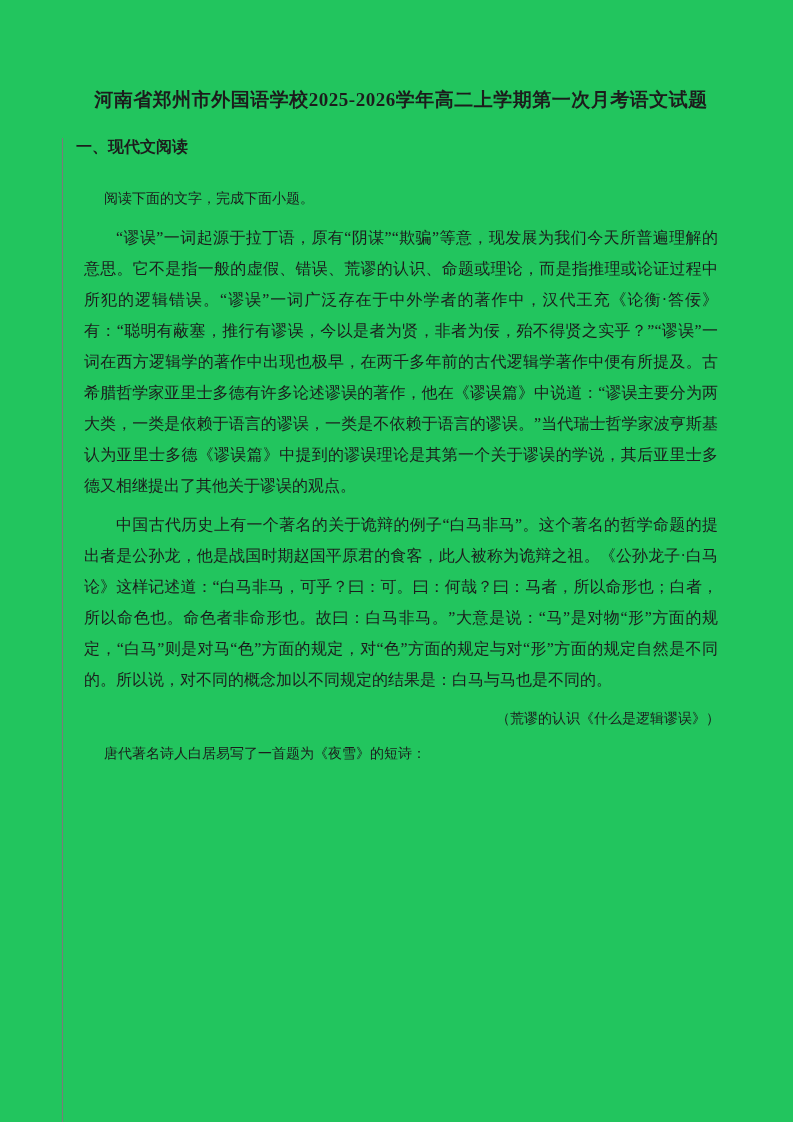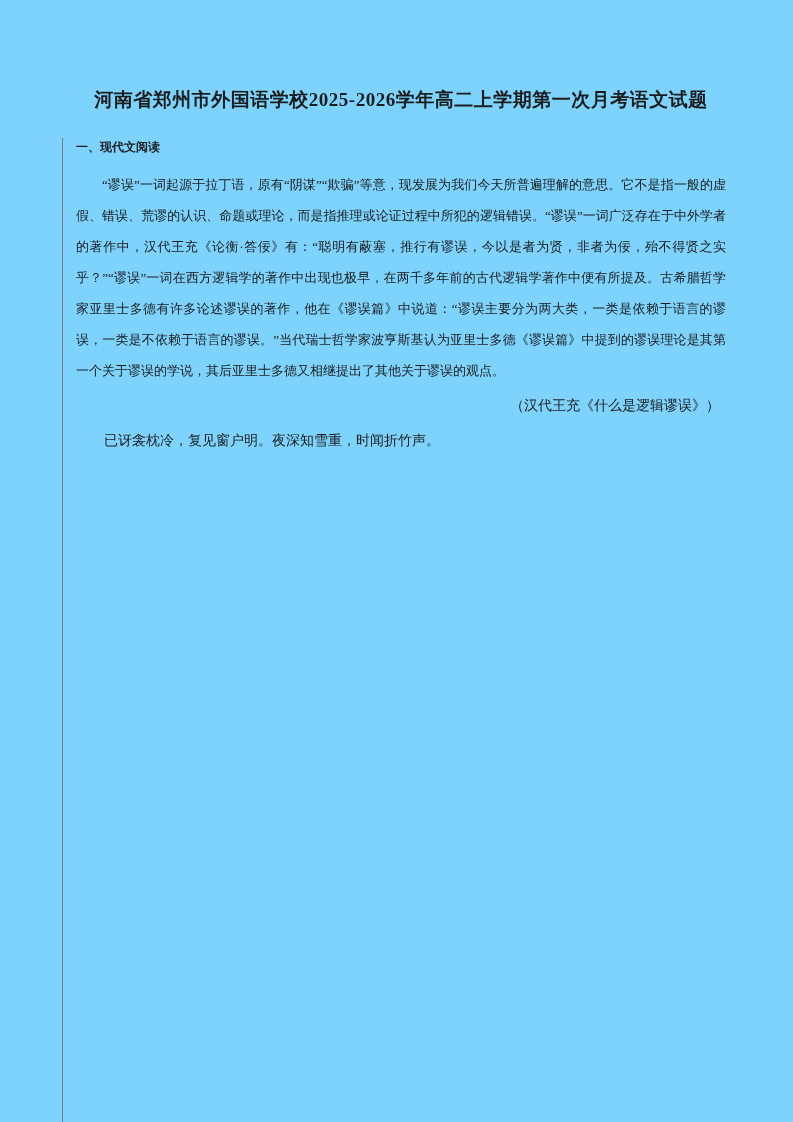--- a/index.html
+++ b/index.html
@@ -11,21 +11,21 @@
     width: 793px;
     height: 1122px;
     position: relative;
     font-family: "Liberation Serif", "DejaVu Serif", serif;
     color: #1c1c1c;
     overflow: hidden;
   }
   .page {
     position: absolute;
     inset: 0;
-    background: #7dd3fc;
+    background: #22c55e;
   }
   .left-rule {
     position: absolute;
     left: 62px;
     top: 138px;
     bottom: 0;
     width: 0;
     border-left: 1px solid #7a7a7a;
   }
   .content {
@@ -37,62 +37,64 @@
   .doc-title {
     font-size: 19px;
     font-weight: bold;
     text-align: center;
     margin: 0 0 20px 0;
     line-height: 1.5;
     letter-spacing: 0.5px;
   }
   .section-heading {
     font-weight: bold;
-    font-size: 12px;
+    font-size: 16px;
     line-height: 24px;
-    margin: 0 0 10px 0;
+    margin: 0 0 24px 0;
   }
   .line {
     font-size: 14px;
     line-height: 31px;
     text-indent: 2em;
   }
   p.para {
-    font-size: 13px;
+    font-size: 16px;
     line-height: 31px;
     text-indent: 2em;
     text-align: justify;
     text-justify: inter-ideograph;
-    margin: 0;
+    margin: 8px;
   }
   .attribution {
     font-size: 14px;
     line-height: 31px;
     text-align: right;
     margin: 4px 6px 4px 0;
   }
 </style>
 </head>
 <body>
 
 <div class="page">
   <div class="left-rule"></div>
   <div class="content">
 
     <h1 class="doc-title">河南省郑州市外国语学校2025-2026学年高二上学期第一次月考语文试题</h1>
 
     <div class="section-heading">一、现代文阅读</div>
 
+    <div class="line">阅读下面的文字，完成下面小题。</div>
 
 
     <p class="para">“谬误”一词起源于拉丁语，原有“阴谋”“欺骗”等意，现发展为我们今天所普遍理解的意思。它不是指一般的虚假、错误、荒谬的认识、命题或理论，而是指推理或论证过程中所犯的逻辑错误。“谬误”一词广泛存在于中外学者的著作中，汉代王充《论衡·答佞》有：“聪明有蔽塞，推行有谬误，今以是者为贤，非者为佞，殆不得贤之实乎？”“谬误”一词在西方逻辑学的著作中出现也极早，在两千多年前的古代逻辑学著作中便有所提及。古希腊哲学家亚里士多德有许多论述谬误的著作，他在《谬误篇》中说道：“谬误主要分为两大类，一类是依赖于语言的谬误，一类是不依赖于语言的谬误。”当代瑞士哲学家波亨斯基认为亚里士多德《谬误篇》中提到的谬误理论是其第一个关于谬误的学说，其后亚里士多德又相继提出了其他关于谬误的观点。</p>
 
 
+    <p class="para">中国古代历史上有一个著名的关于诡辩的例子“白马非马”。这个著名的哲学命题的提出者是公孙龙，他是战国时期赵国平原君的食客，此人被称为诡辩之祖。《公孙龙子·白马论》这样记述道：“白马非马，可乎？曰：可。曰：何哉？曰：马者，所以命形也；白者，所以命色也。命色者非命形也。故曰：白马非马。”大意是说：“马”是对物“形”方面的规定，“白马”则是对马“色”方面的规定，对“色”方面的规定与对“形”方面的规定自然是不同的。所以说，对不同的概念加以不同规定的结果是：白马与马也是不同的。</p>
 
 
-    <div class="attribution">（汉代王充《什么是逻辑谬误》）</div>
+    <div class="attribution">（荒谬的认识《什么是逻辑谬误》）</div>
 
 
+    <div class="line">唐代著名诗人白居易写了一首题为《夜雪》的短诗：</div>
 
-    <div class="line">已讶衾枕冷，复见窗户明。夜深知雪重，时闻折竹声。</div>
 
   </div>
 </div>
 
 </body></html>

